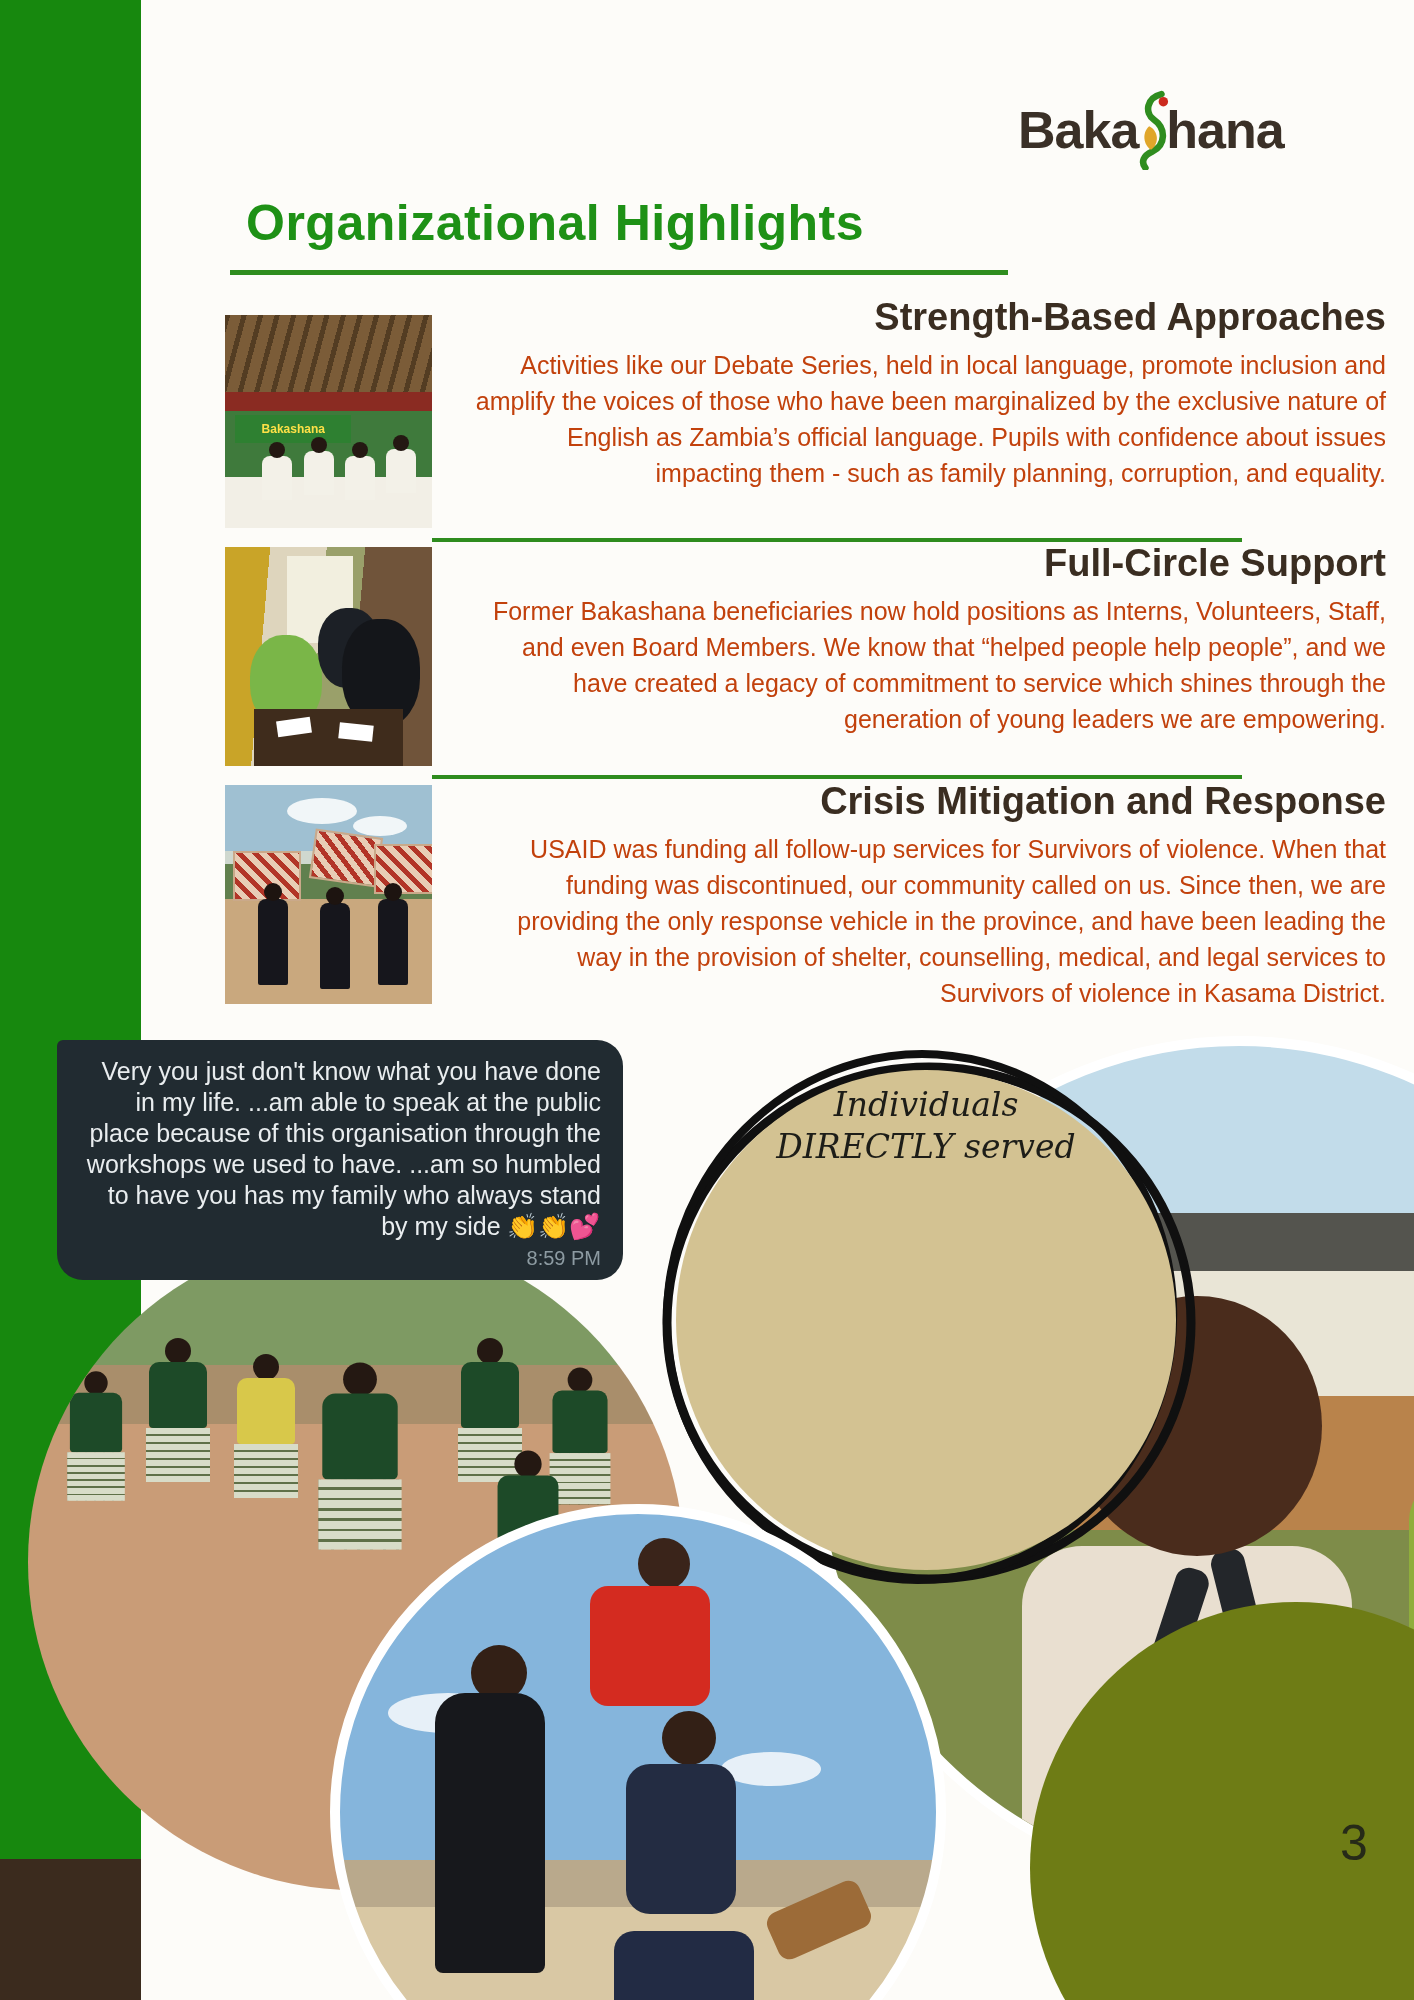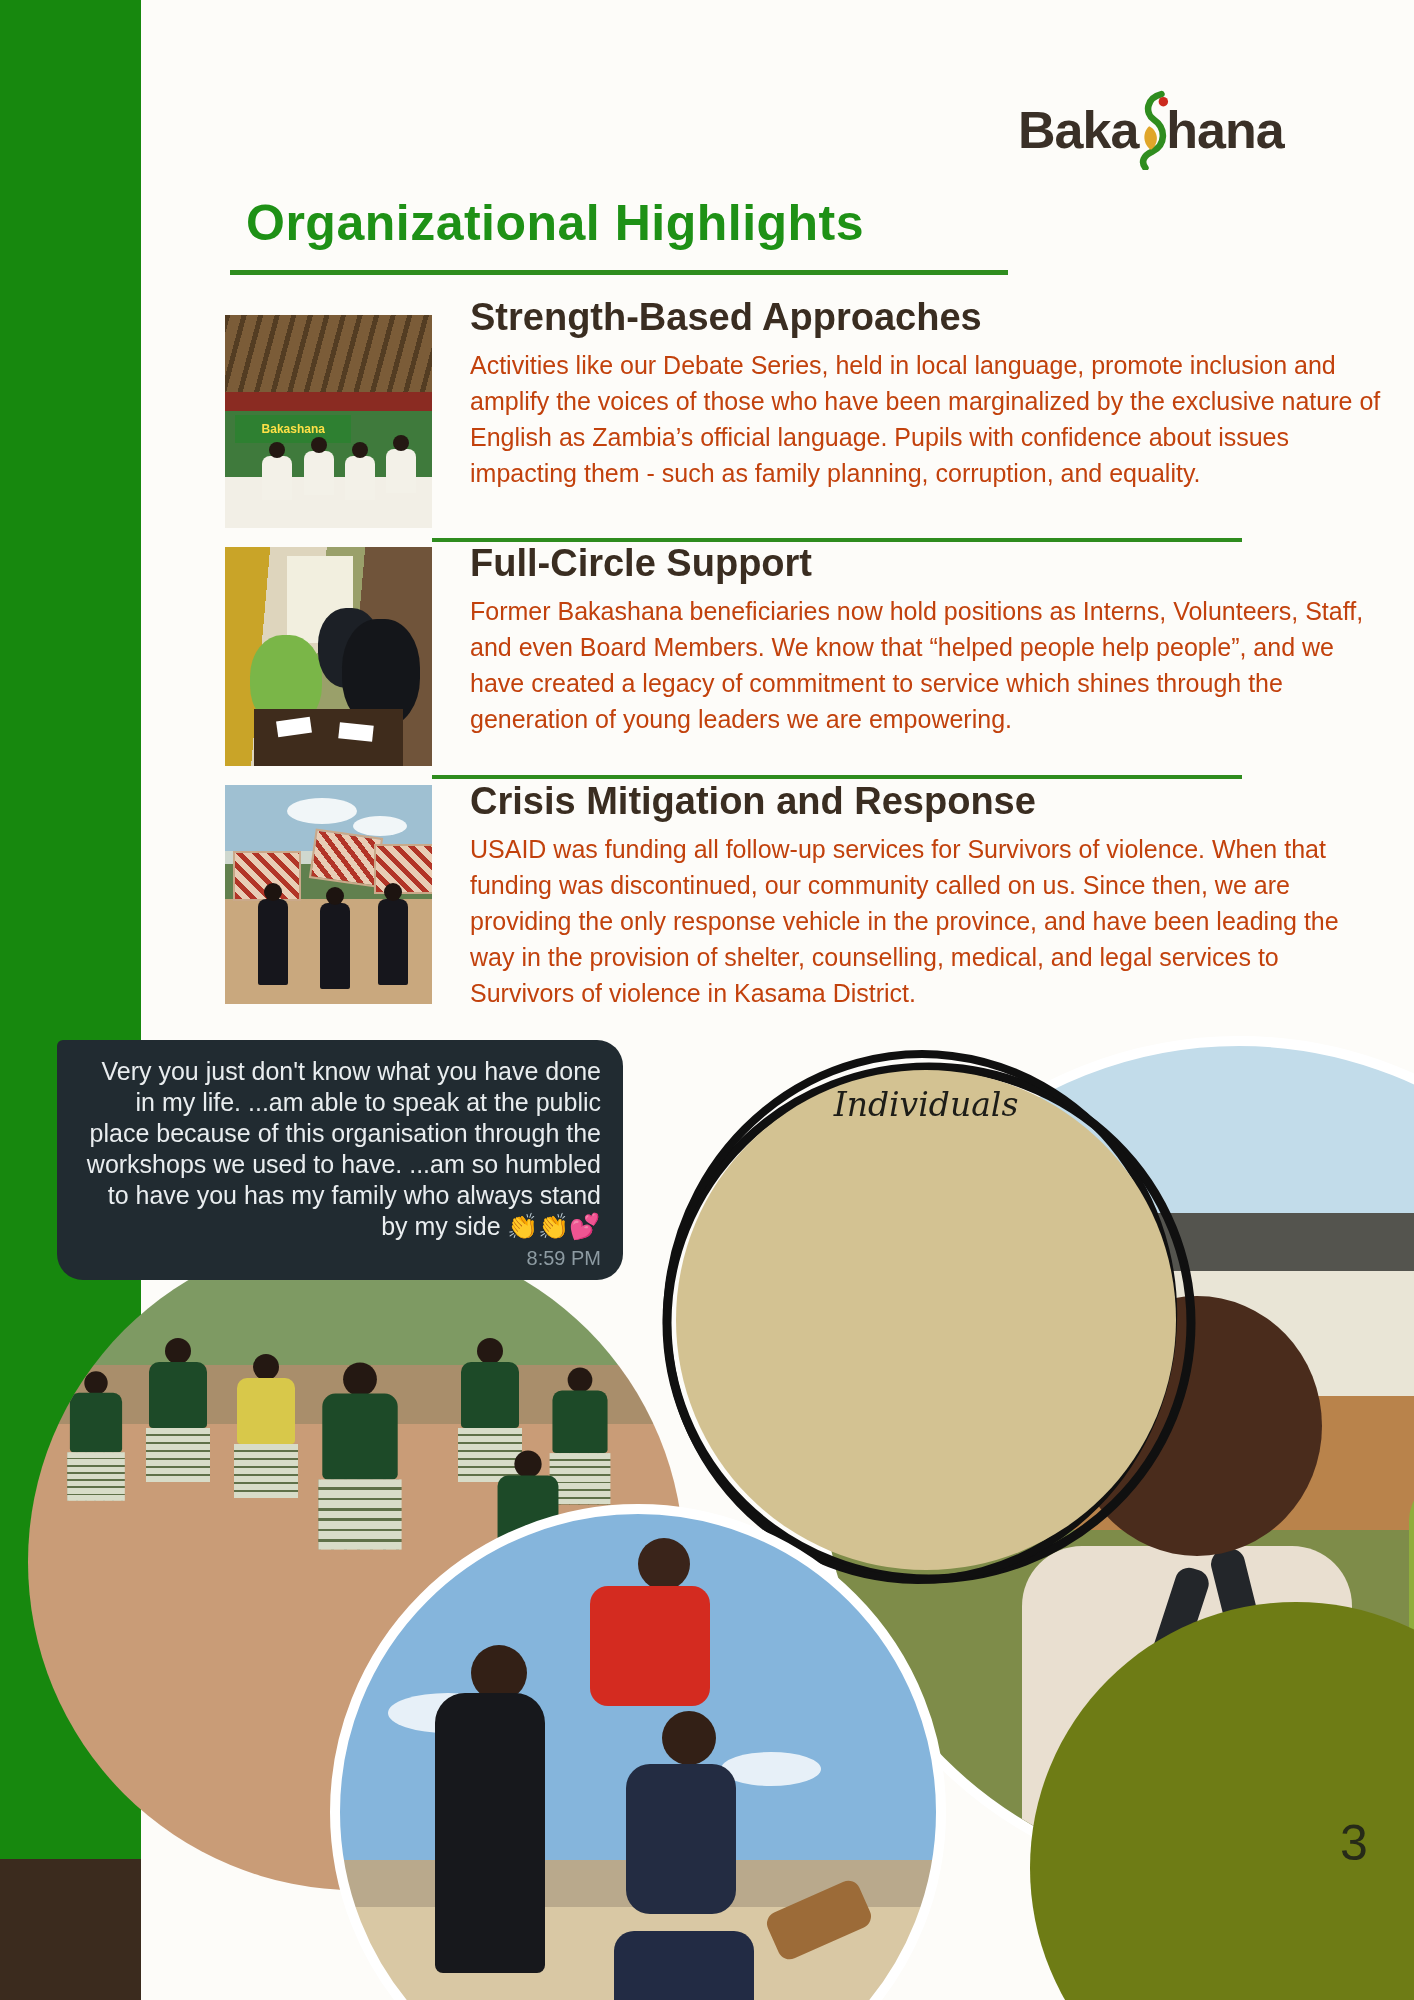--- a/index.html
+++ b/index.html
@@ -19,21 +19,21 @@
   
   .title{position:absolute;left:230px;top:178px;margin:16px;font-size:50px;font-weight:800;
          color:#1e9116;letter-spacing:0.5px;}
   .title-underline{position:absolute;left:230px;top:270px;width:778px;height:5px;background:#2f8d1f;}
 
   
   .photo{position:absolute;left:225px;width:207px;overflow:hidden;}
   .photo1{top:315px;height:213px;}
   .photo2{top:547px;height:219px;}
   .photo3{top:785px;height:219px;}
-  .sec{position:absolute;left:470px;width:916px;}
+  .sec{position:absolute;left:470px;width:916px;text-align:right;}
   .sec1{top:296px;} .sec2{top:542px;} .sec3{top:780px;}
   .sec h2{margin:0 0 8px 0;font-size:38px;font-weight:800;color:#3a2d21;}
   .sec p{margin:0;font-size:25px;line-height:36px;color:#c2410c;}
   .sep{position:absolute;left:432px;width:810px;height:4px;background:#2e8c1e;}
   .sep1{top:538px;} .sep2{top:775px;}
 
   
   .photo1{background:linear-gradient(to bottom,#7b5c38 0 36%,#8a2b22 36% 45%,#3f7a3c 45% 76%,#f2efe6 76% 100%);}
   .thatch{position:absolute;left:0;top:0;width:100%;height:36%;
           background:repeating-linear-gradient(105deg,rgba(35,22,8,.45) 0 5px,rgba(0,0,0,0) 5px 16px);}
@@ -254,20 +254,21 @@
 
   <div class="badge">
     <svg width="560" height="560" viewBox="0 0 560 560">
       <ellipse cx="281" cy="277" rx="262" ry="256" fill="none" stroke="#101010" stroke-width="9"></ellipse>
       <ellipse cx="272" cy="271" rx="253" ry="263" fill="none" stroke="#101010" stroke-width="8" transform="rotate(7 272 271)"></ellipse>
     </svg>
     <div class="badge-fill"></div>
     <div class="badge-text">
       <div class="caption">
         <span>Individuals</span><br>
+        <span>DIRECTLY served</span>
       </div>
     </div>
   </div>
 
   <div class="bubble">
     <div class="msg">Very you just don't know what you have done in my life. ...am able to speak at the public place because of this organisation through the workshops we used to have. ...am so humbled to have you has my family who always stand by my side 👏👏💕</div>
     <div class="time">8:59 PM</div>
   </div>
 
 </div>

